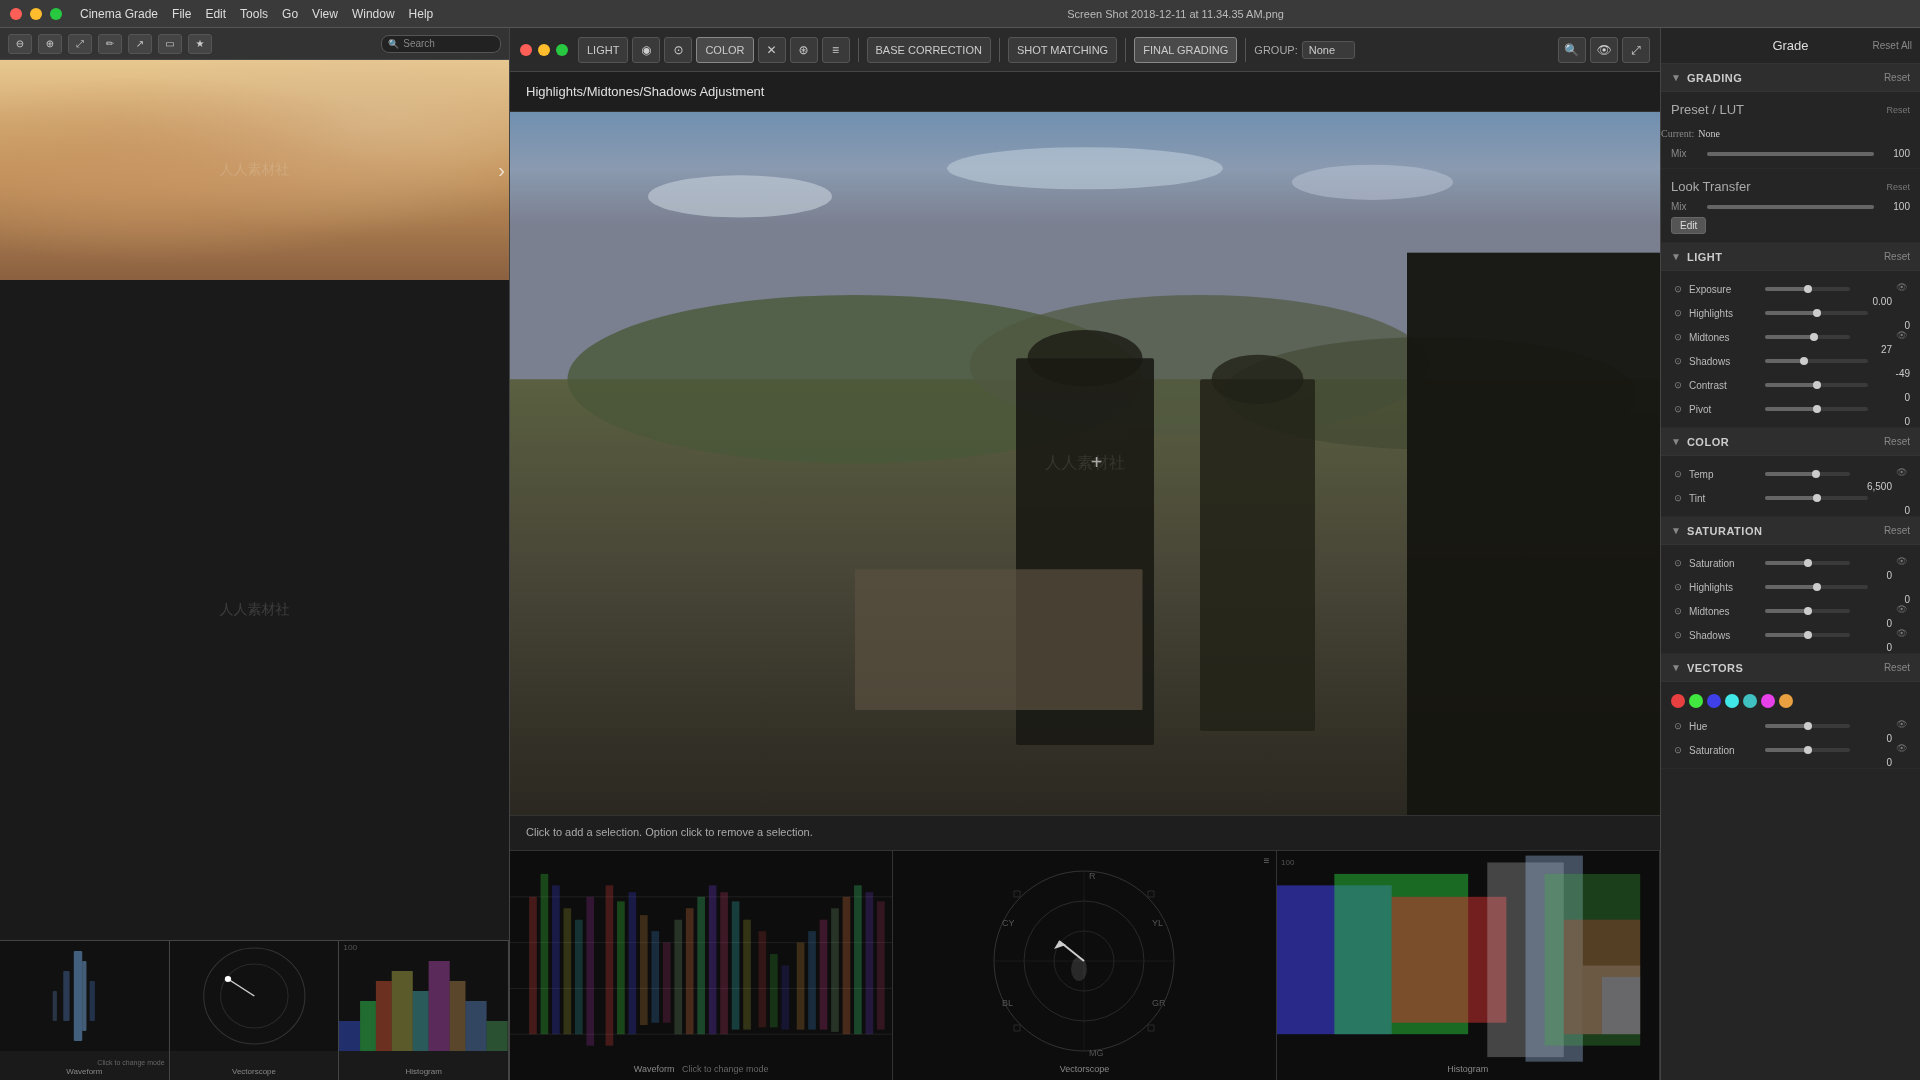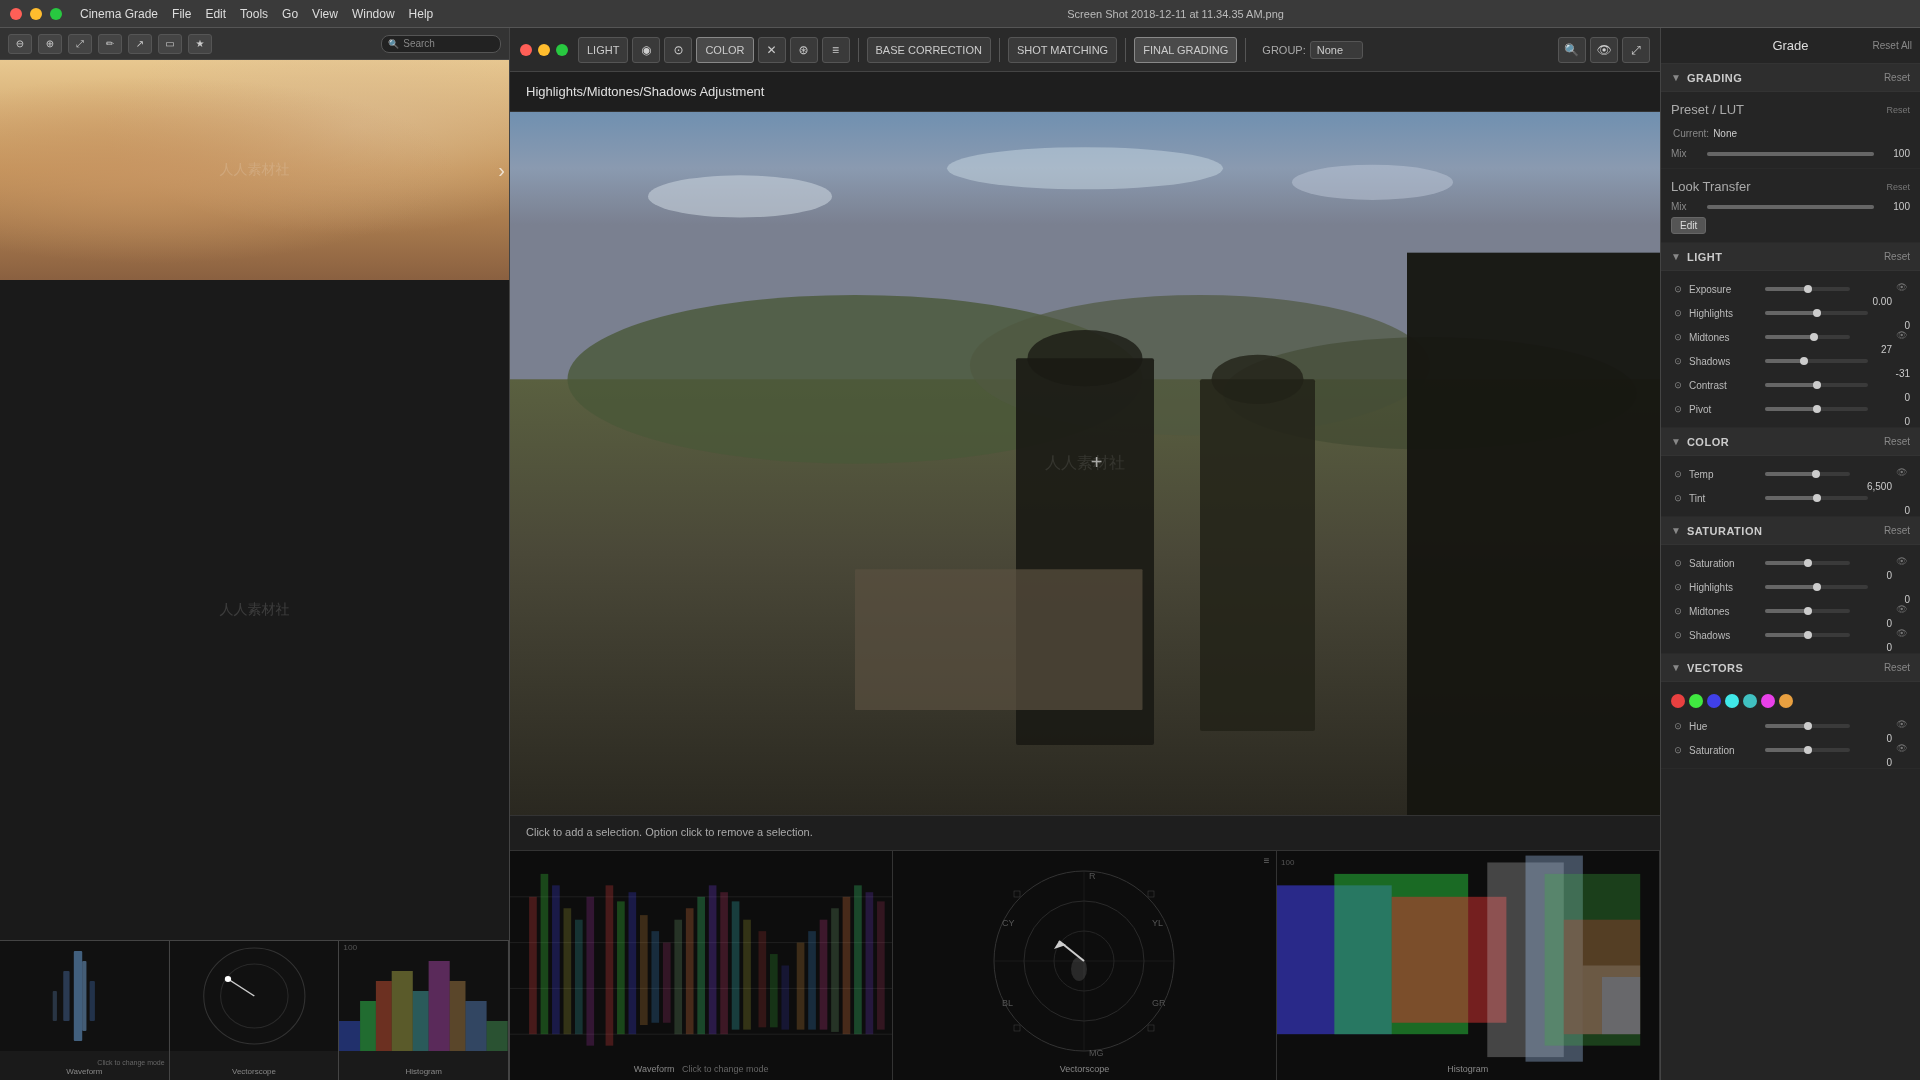--- a/index.html
+++ b/index.html
@@ -400,22 +400,23 @@
       margin-left: 4px;
       font-size: 9px;
       color: #777;
       cursor: pointer;
     }
 
     
     .preset-row {
       display: flex;
       align-items: center;
-      padding: 4px 12px;
+      padding: 4px 0;
       height: 24px;
+      font-family: Liberation Serif, serif;
     }
     .preset-label { font-size: 10px; color: #888; }
     .preset-value { font-size: 10px; color: #ccc; margin-left: 4px; }
     .mix-row {
       display: flex;
       align-items: center;
       padding: 3px 10px;
     }
     .mix-label { font-size: 10px; color: #888; width: 30px; }
     .mix-slider {
@@ -456,21 +457,20 @@
       padding: 2px 8px;
       cursor: pointer;
       margin: 2px 10px;
     }
 
     
     .group-selector {
       display: flex;
       align-items: center;
       gap: 4px;
-      margin-left: 8px;
     }
     .group-label { font-size: 11px; color: #aaa; }
     .group-dropdown {
       background: #3a3a3a;
       border: 1px solid #555;
       border-radius: 3px;
       color: #ccc;
       font-size: 11px;
       padding: 2px 18px 2px 6px;
       appearance: none;
@@ -878,21 +878,21 @@
       <span class="param-eye">👁</span>
     </div>
 
     <div class="param-row">
       <div class="param-icon">⊙</div>
       <span class="param-label">Shadows</span>
       <div class="param-slider-wrap">
         <div class="param-slider-track" style="width:38%;"></div>
         <div class="param-slider-thumb" style="left:calc(38% - 4px);"></div>
       </div>
-      <span class="param-value">-31</span>
+      <span class="param-value">-49</span>
     </div>
 
     <div class="param-row">
       <div class="param-icon">⊙</div>
       <span class="param-label">Contrast</span>
       <div class="param-slider-wrap">
         <div class="param-slider-track" style="width:50%;"></div>
         <div class="param-slider-thumb" style="left:calc(50% - 4px);"></div>
       </div>
       <span class="param-value">0</span>

